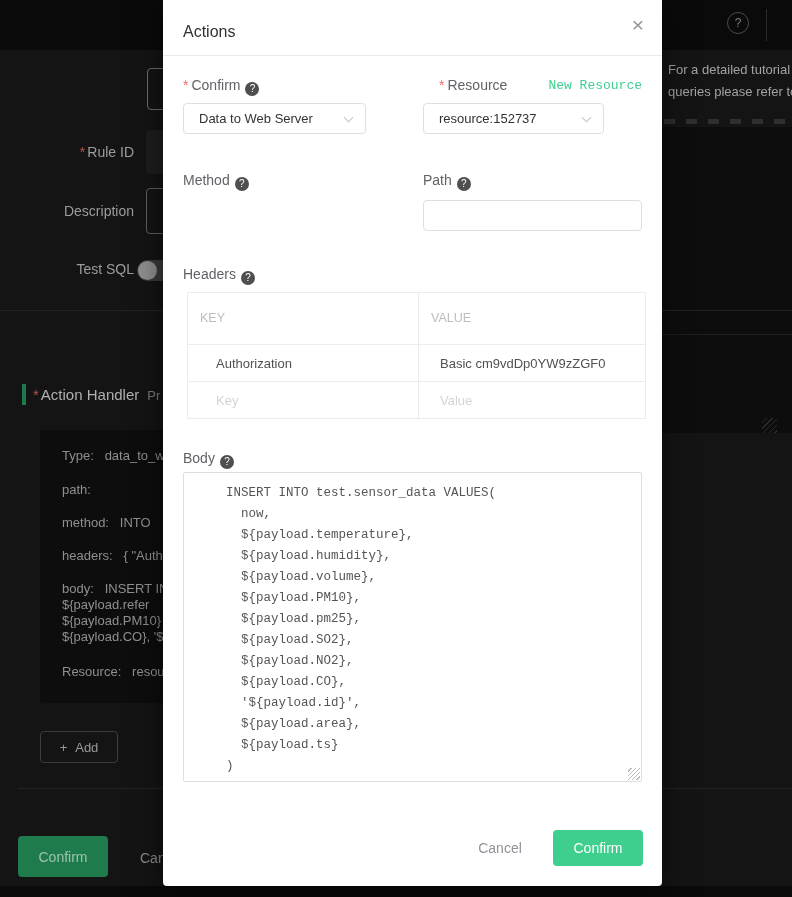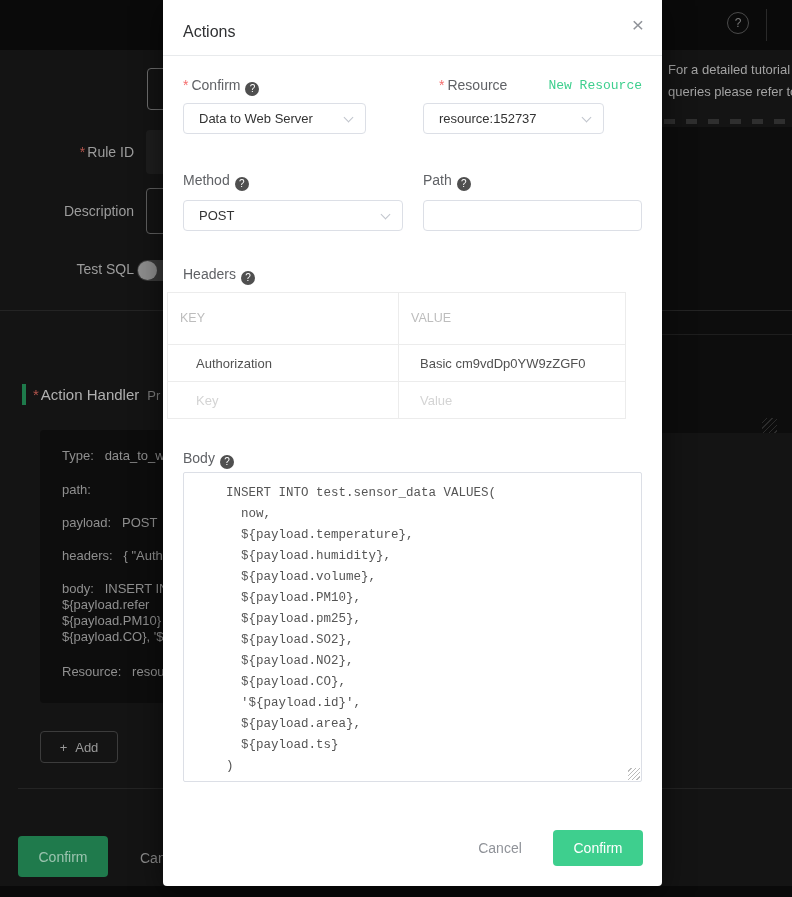--- a/index.html
+++ b/index.html
@@ -69,21 +69,21 @@
   .sel { position:absolute; height:31px; border:1px solid #dcdfe6; border-radius:4px; background:#fff;
          font-size:13px; color:#333; line-height:29px; padding-left:15px; cursor:pointer; }
   .sel-action { left:20px; top:103px; width:183px; }
   .sel-resource { left:260px; top:103px; width:181px; }
   .sel-method { left:20px; top:200px; width:220px; }
   .chev { position:absolute; right:13px; top:10px; width:7px; height:7px;
           border-right:1.5px solid #c0c4cc; border-bottom:1.5px solid #c0c4cc; transform:rotate(45deg); }
   .path-input { position:absolute; left:260px; top:200px; width:219px; height:31px; border:1px solid #dcdfe6;
                 border-radius:4px; font-size:13px; color:#333; padding:0 10px; outline:none; font-family:"Liberation Sans",sans-serif; }
 
-  .htable { position:absolute; left:4px; top:292px; width:459px; border:1px solid #ececec; background:#fff; }
+  .htable { position:absolute; left:24px; top:292px; width:459px; border:1px solid #ececec; background:#fff; }
   .hrow { display:flex; }
   .hrow + .hrow { border-top:1px solid #ececec; }
   .hcell { overflow:hidden; white-space:nowrap; }
   .hcell.c1 { width:231px; border-right:1px solid #ececec; }
   .hrow.head { height:51px; } .hrow.head .hcell { line-height:51px; padding-left:12px; font-size:12.5px; color:#bdbdbd; }
   .hrow.data { height:37px; } .hrow.data .hcell { line-height:37px; font-size:13px; color:#515151; }
   .hrow.data .c1 { padding-left:28px; } .hrow.data .c2 { padding-left:21px; }
   .hrow.ph .hcell { color:#d4d4d4; }
 
   .body-ta { position:absolute; left:20px; top:472px; width:459px; height:310px; border:1px solid #dcdfe6; border-radius:2px;
@@ -130,21 +130,21 @@
     </div>
 
   <div class="hdiv1"></div>
 
   <div class="handler-bar"></div>
   <div class="handler-title"><span class="req-dark">*</span><span>Action Handler</span><span class="handler-hint">Pr</span></div>
 
   <div class="handler-card">
     <div class="card-line cl1">Type:   data_to_w</div>
     <div class="card-line cl2">path:</div>
-    <div class="card-line cl3">payload:   POST</div>
+    <div class="card-line cl3">method:   INTO</div>
     <div class="card-line cl4">headers:   { "Auth</div>
     <div class="card-line cl5">body:   INSERT IN</div>
     <div class="card-line cl6">${payload.refer</div>
     <div class="card-line cl7">${payload.PM10}</div>
     <div class="card-line cl8">${payload.CO}, '$</div>
     <div class="card-line cl9">Resource:   resou</div>
   </div>
 
   <div class="add-btn">
       <span>+</span>
@@ -166,21 +166,20 @@
     <div class="f-label lab-action"><span class="req">*</span><span>Confirm</span><span class="help-dot">?</span></div>
     <div class="f-label lab-resource"><span class="req">*</span><span>Resource</span></div>
     <div class="new-res">New Resource</div>
 
     <div class="sel sel-action"><span>Data to Web Server</span><span class="chev"></span></div>
     <div class="sel sel-resource"><span>resource:152737</span><span class="chev"></span></div>
 
     <div class="f-label lab-method"><span>Method</span><span class="help-dot">?</span></div>
     <div class="f-label lab-path"><span>Path</span><span class="help-dot">?</span></div>
 
-    <div class="sel sel-method"><span>POST</span><span class="chev"></span></div>
     <input class="path-input" type="text" value="" style="">
 
     <div class="f-label lab-headers"><span>Headers</span><span class="help-dot">?</span></div>
 
     <div class="htable">
       <div class="hrow head">
         <div class="hcell c1">KEY</div>
         <div class="hcell c2">VALUE</div>
       </div>
       <div class="hrow data">

